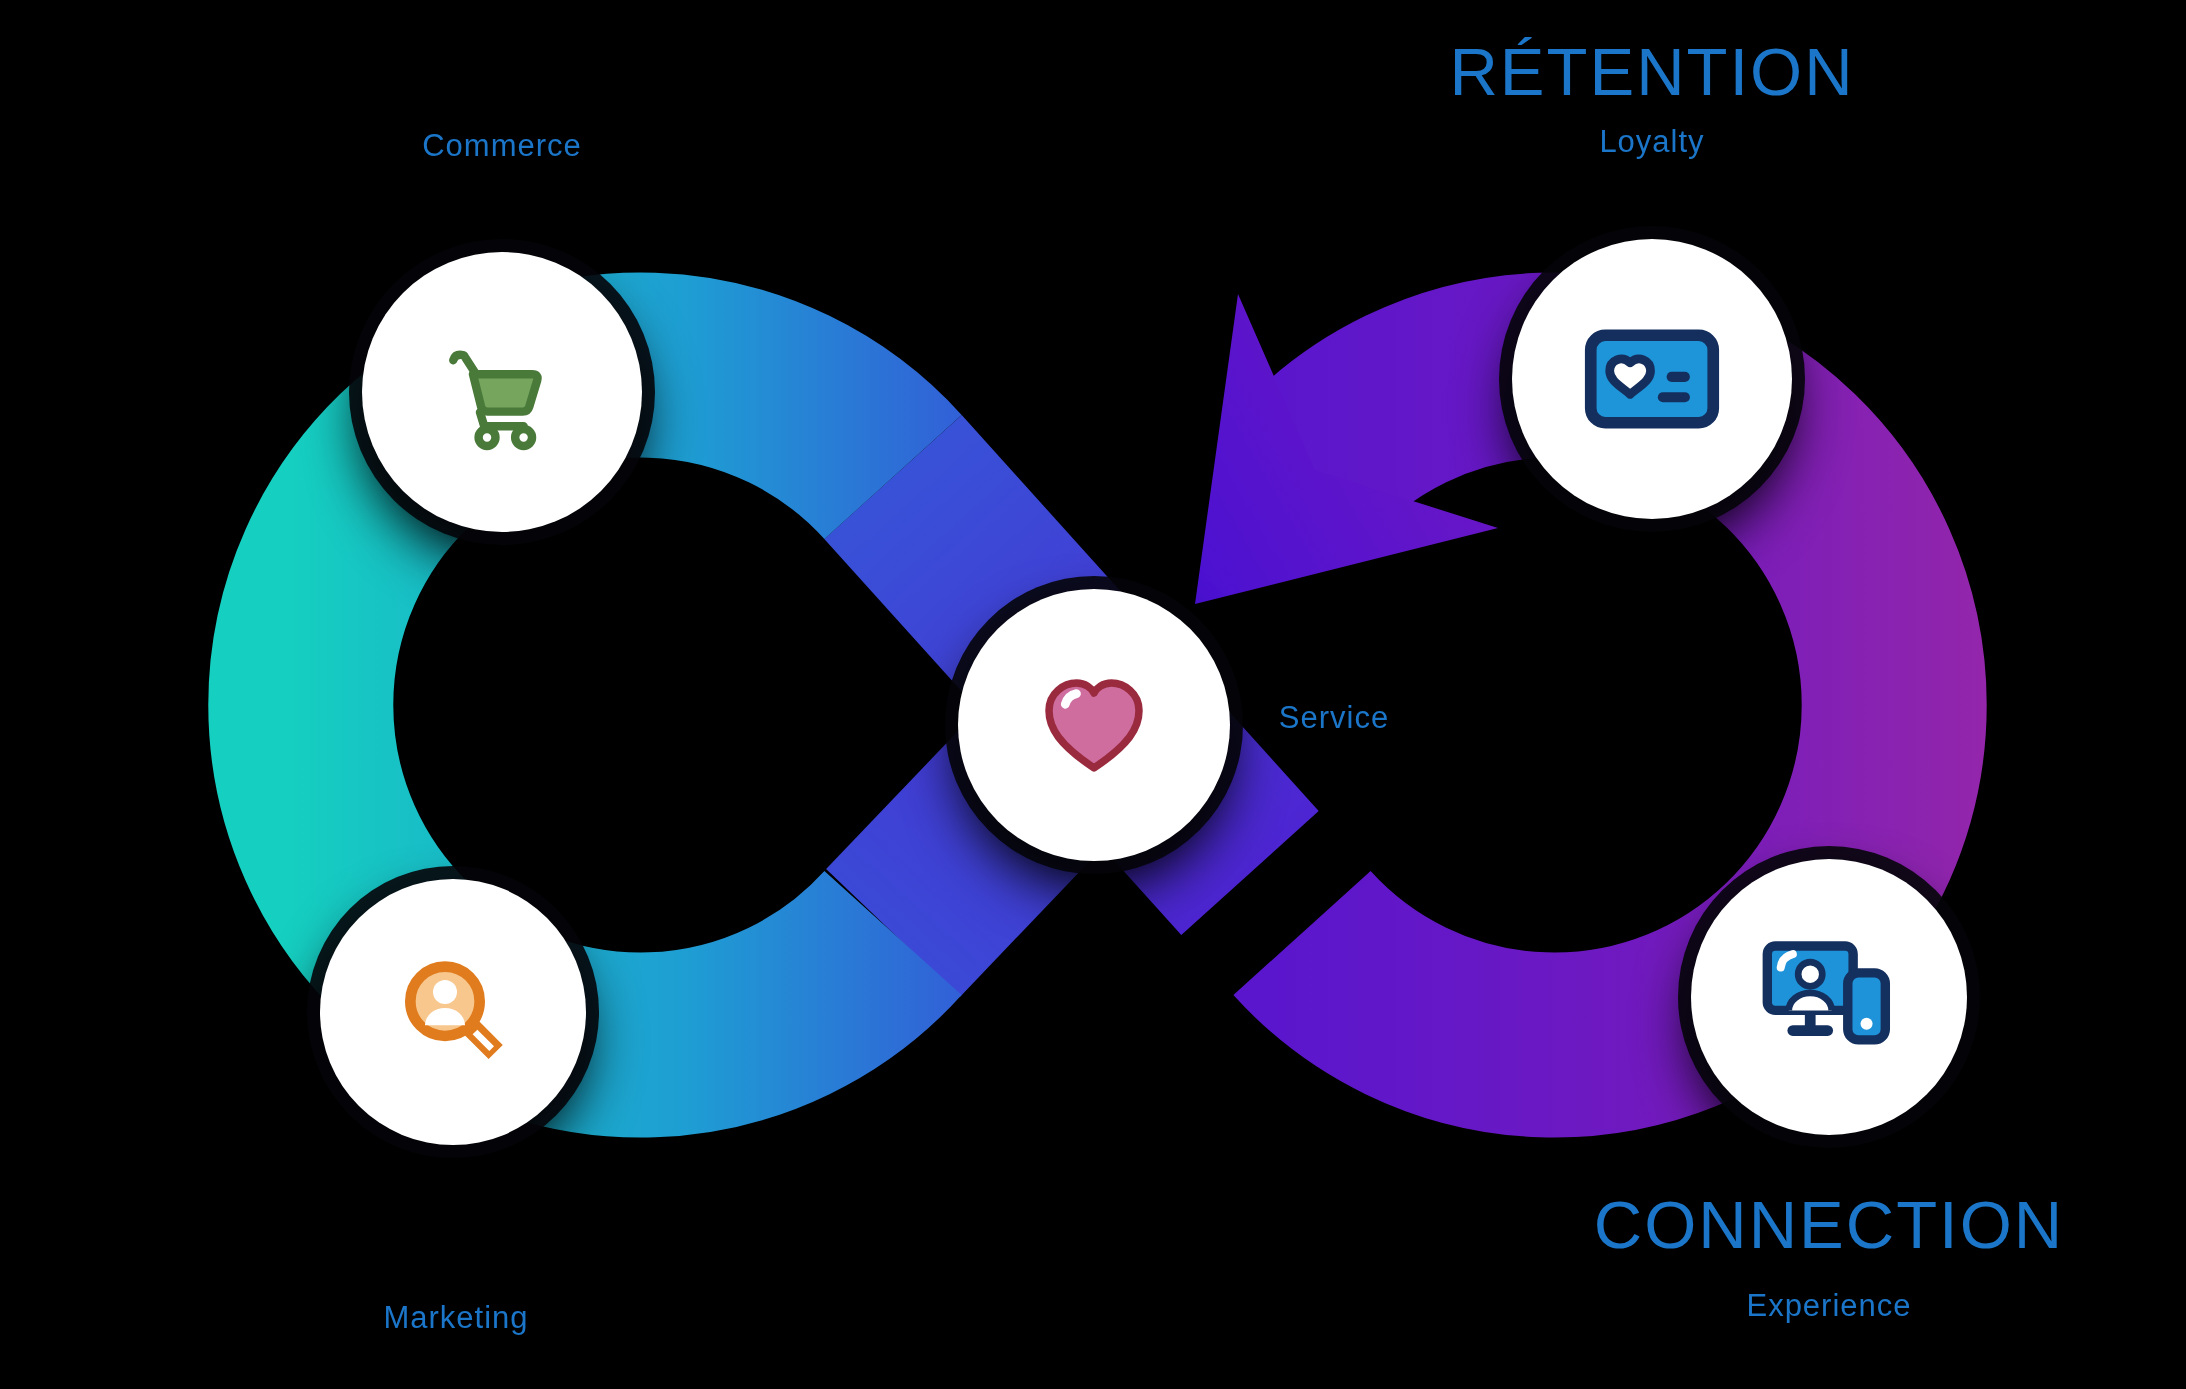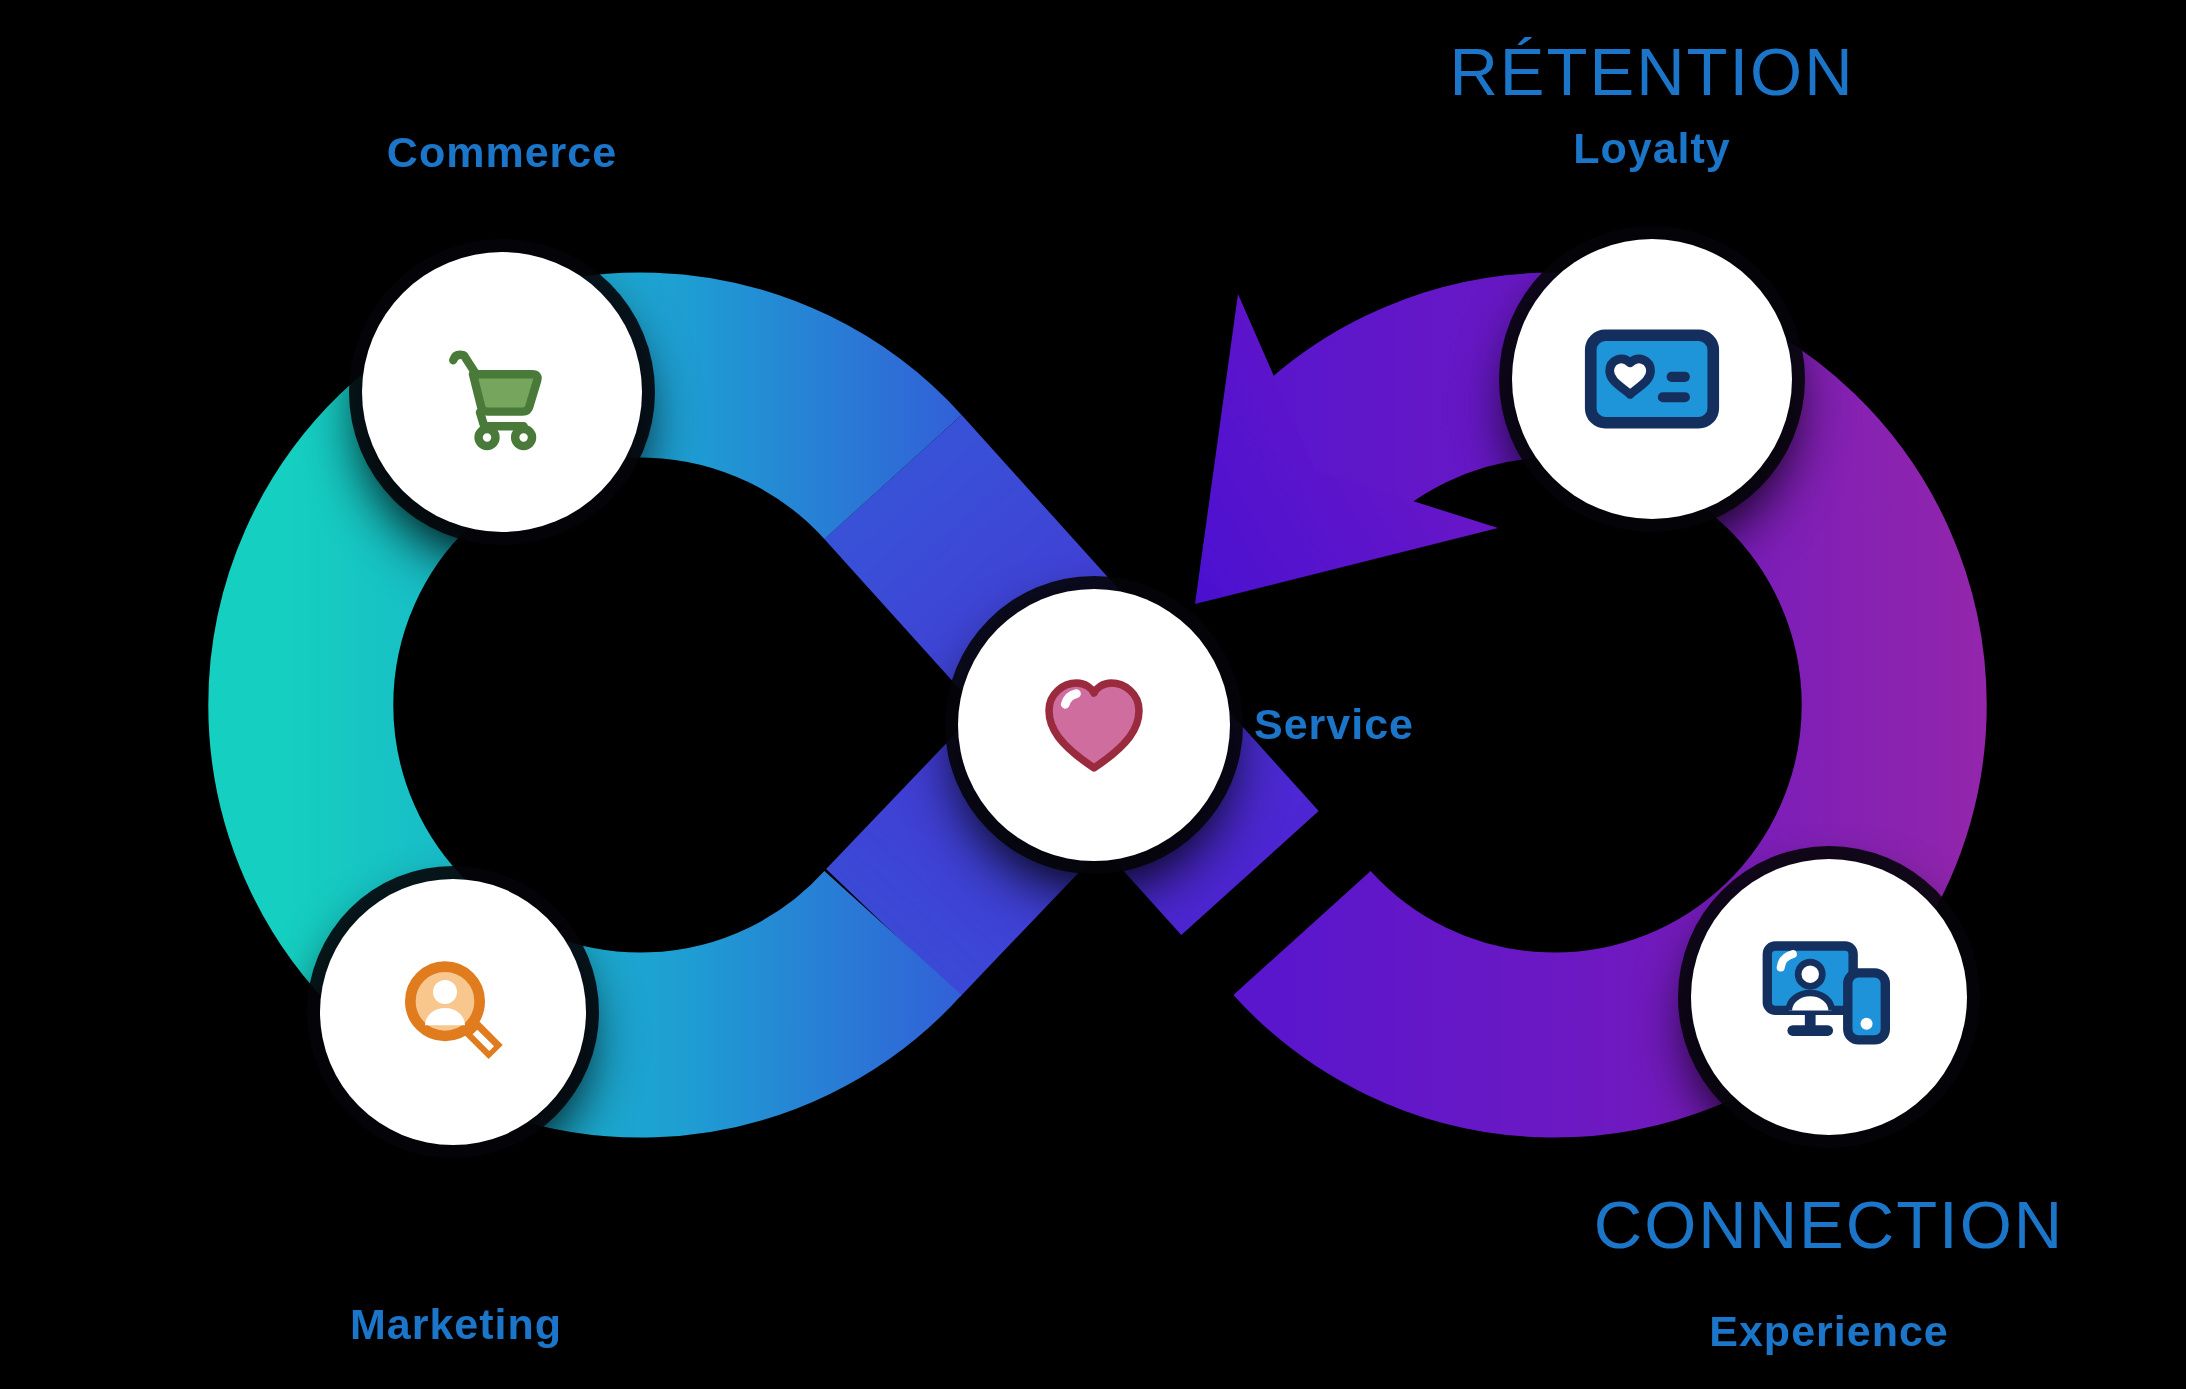--- a/index.html
+++ b/index.html
@@ -12,21 +12,21 @@
 
   .node-circle{
     position:absolute;background:#ffffff;border-radius:50%;
     box-shadow:0 0 0 13px rgba(4,4,9,0.9), 0 28px 55px rgba(0,0,0,0.95);
     display:flex;align-items:center;justify-content:center;
   }
   .node-circle svg{display:block;}
 
   .label{position:absolute;color:#1b76c9;text-align:center;transform:translateX(-50%);white-space:nowrap;}
   .label.title{font-size:67px;font-weight:300;letter-spacing:2px;}
-  .label.subtitle{font-size:43px;font-weight:700;letter-spacing:1px;}
+  .label.subtitle{font-size:31px;font-weight:400;letter-spacing:1px;}
 </style>
 </head>
 <body>
 
 <div class="stage">
 
   <svg class="loop" width="2186" height="1389" viewBox="0 0 2186 1389">
     <defs>
       <linearGradient id="gradLeft" gradientUnits="userSpaceOnUse" x1="290" y1="705" x2="1010" y2="705">
         <stop offset="0" stop-color="#15cfc0"></stop>
@@ -112,15 +112,15 @@
       <path d="M16 22 q1 -8 9 -10" stroke="#ffffff" stroke-width="6" stroke-linecap="round" fill="none"></path>
       <circle cx="38" cy="27" r="9" fill="#ffffff" stroke="#14305f" stroke-width="5"></circle>
       <path d="M22 54 a16 13 0 0 1 32 0" fill="#ffffff" stroke="#14305f" stroke-width="5"></path>
       <line x1="38" y1="56" x2="38" y2="67" stroke="#14305f" stroke-width="8"></line>
       <line x1="25" y1="69" x2="51" y2="69" stroke="#14305f" stroke-width="8" stroke-linecap="round"></line>
       <rect x="66" y="26" width="28" height="50" rx="8" fill="#1f93d9" stroke="#14305f" stroke-width="7"></rect>
       <circle cx="80" cy="64" r="4.5" fill="#ffffff"></circle>
     </svg>
   </div>
   <div class="label title" style="left:1829px;top:1186px;">CONNECTION</div>
-  <div class="label subtitle" style="left:1829px;top:1288px;margin-top:19px;">Experience</div>
+  <div class="label subtitle" style="left:1829px;top:1288px;">Experience</div>
 
 </div>
 
 </body></html>

